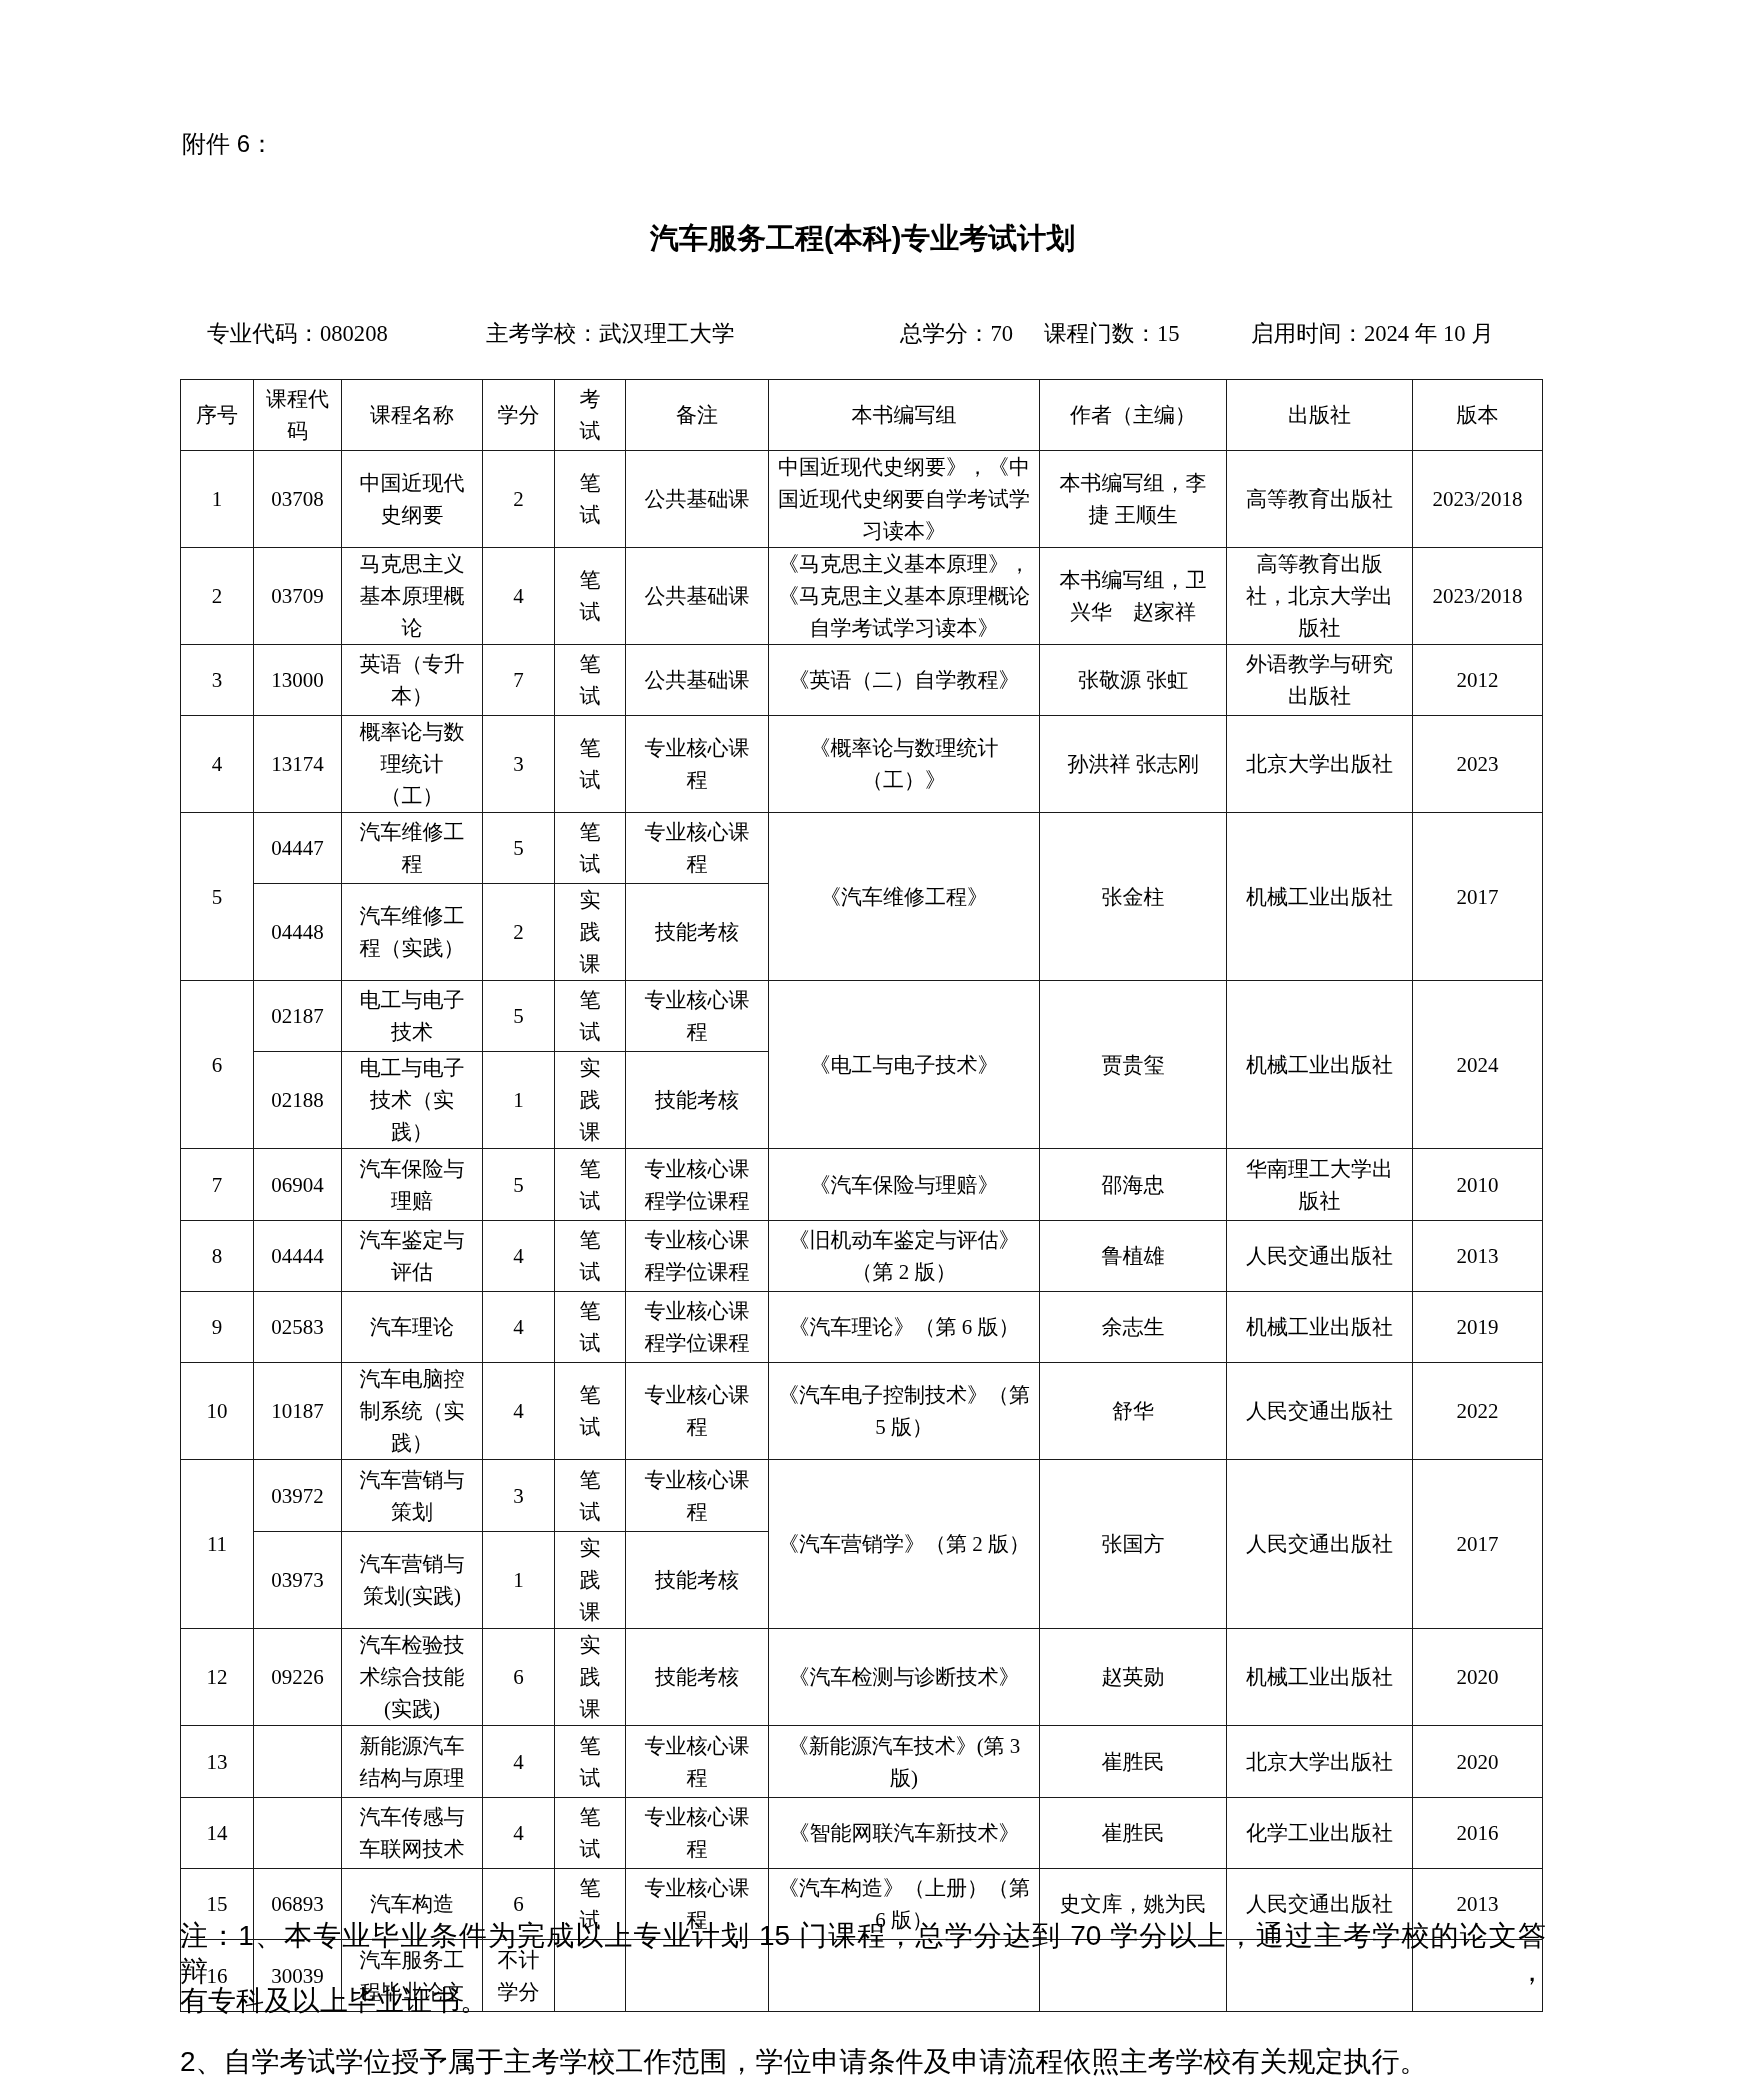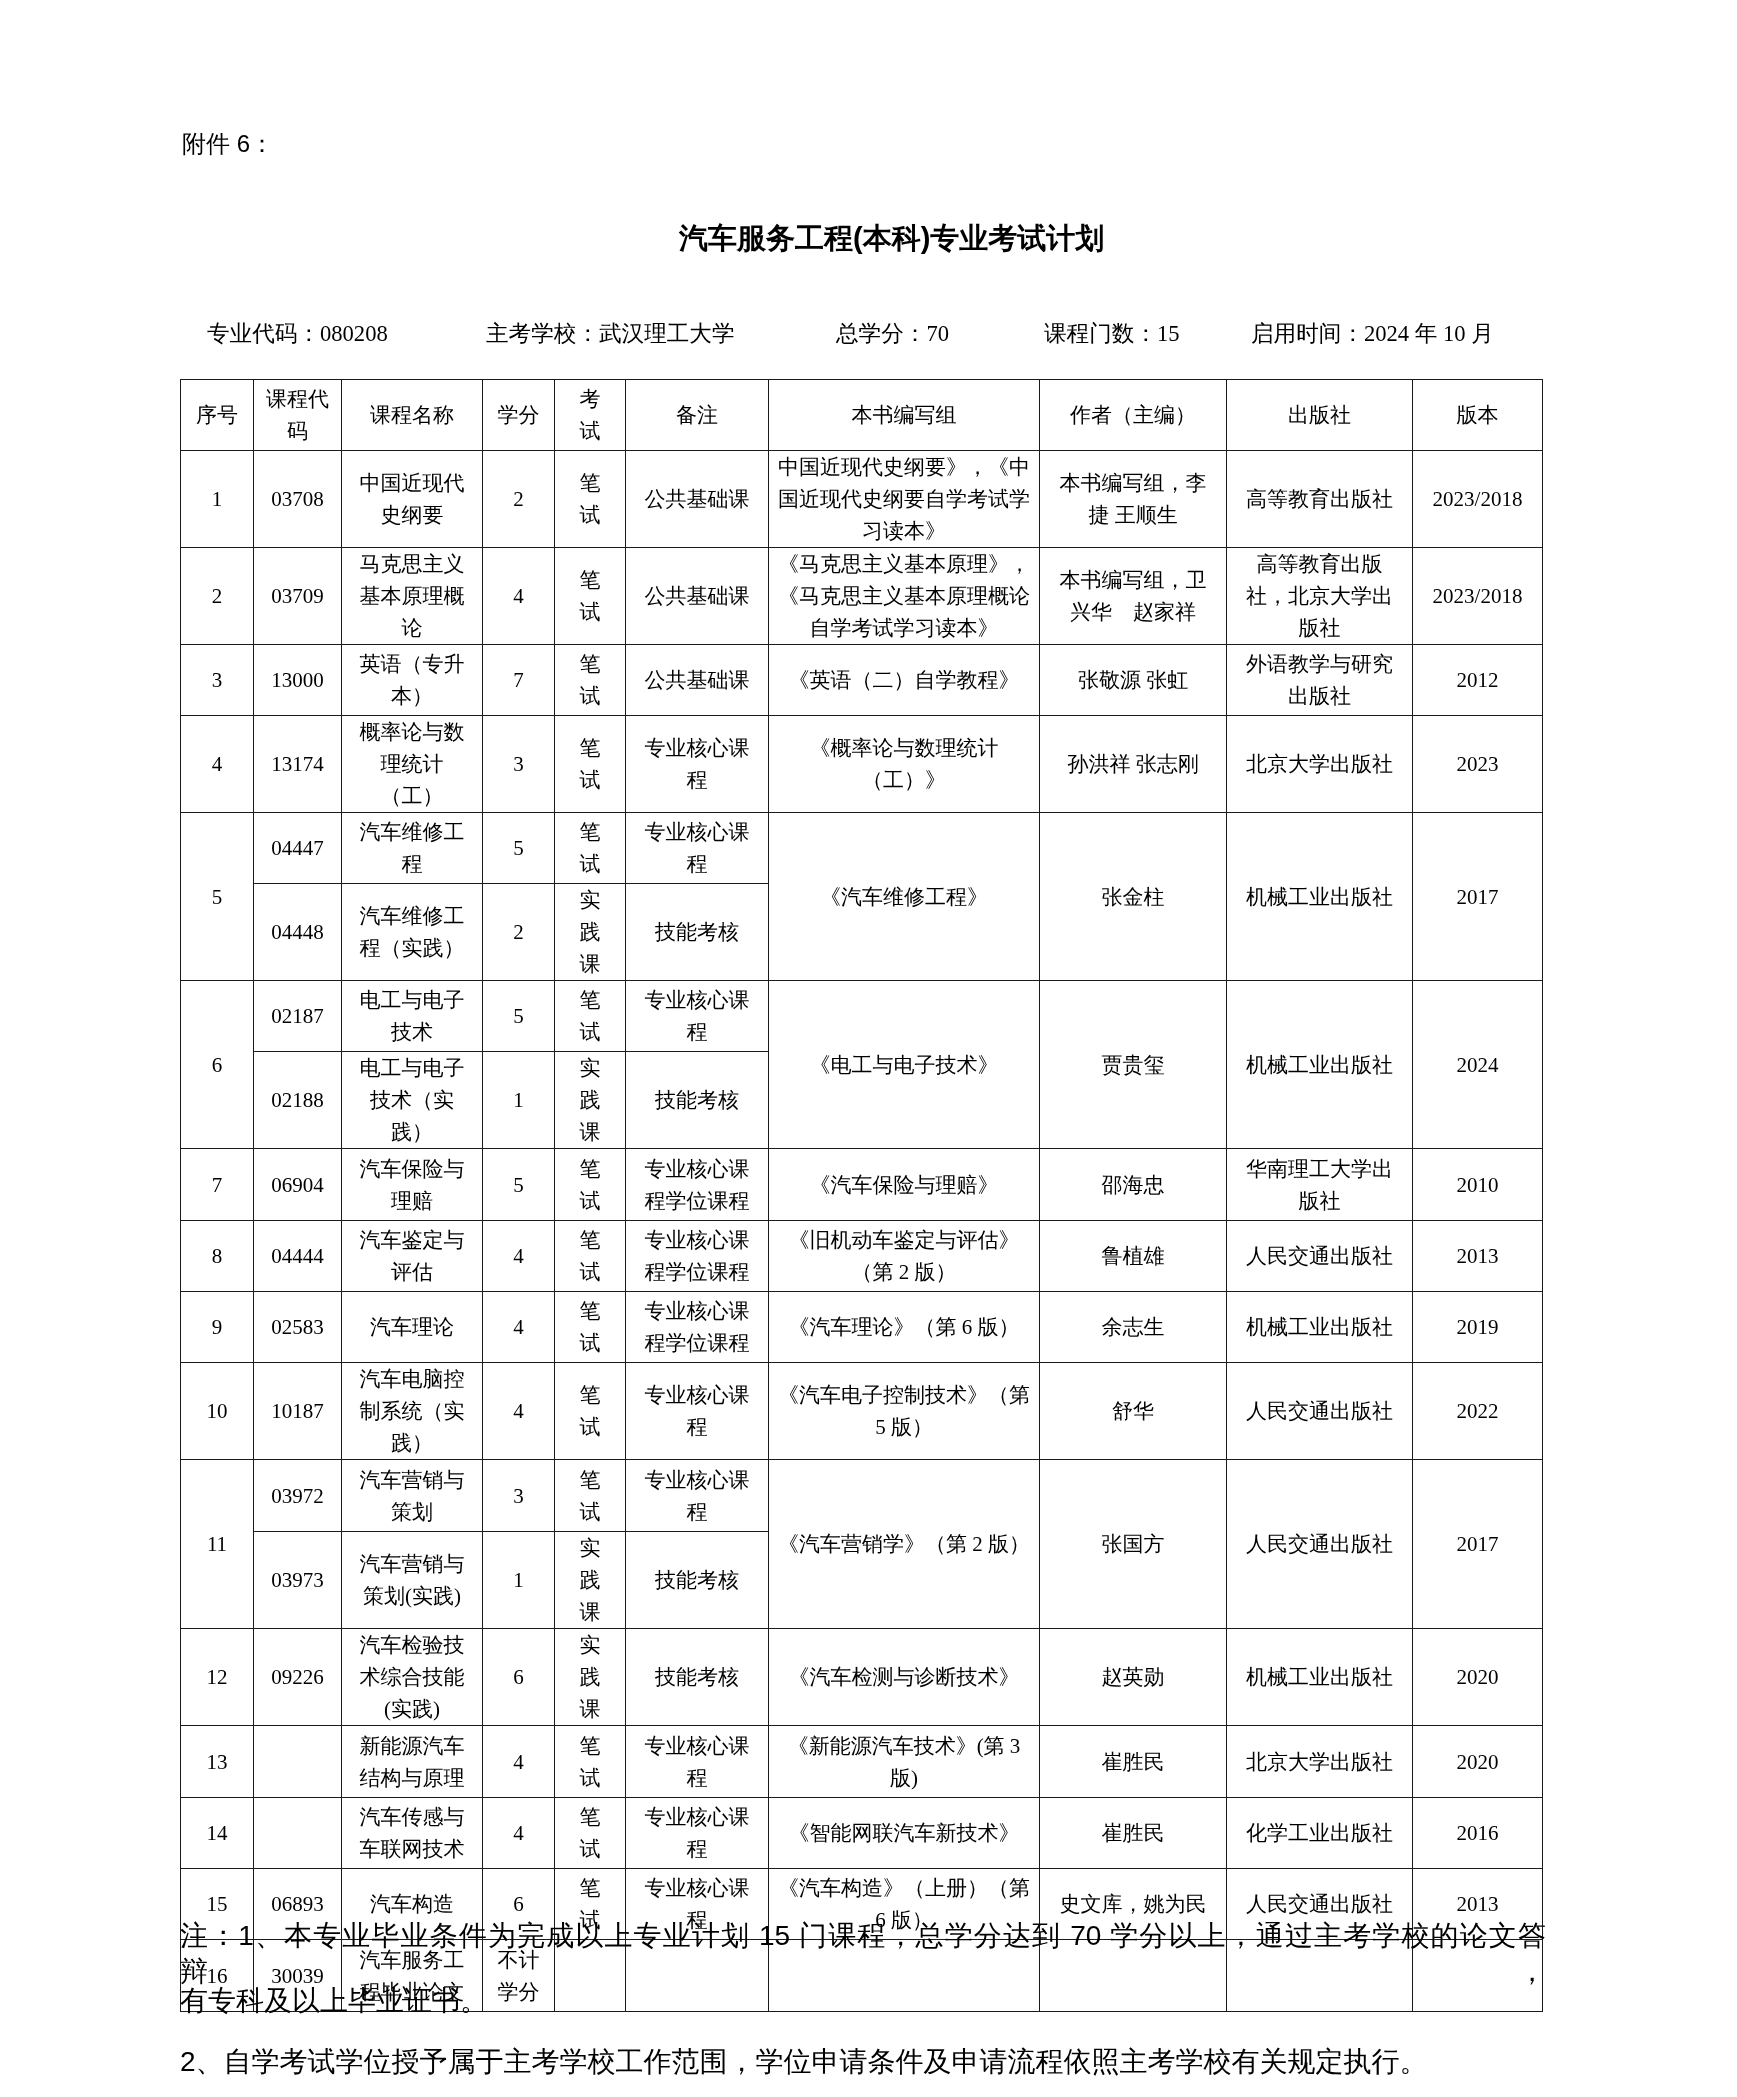--- a/index.html
+++ b/index.html
@@ -6,21 +6,21 @@
   body {
     width: 1737px; height: 2097px; position: relative; overflow: hidden;
     background: #ffffff; color: #000000;
   }
   .attach {
     position: absolute; left: 182px; top: 129px;
     font-family: "Liberation Sans", "DejaVu Sans", sans-serif;
     font-size: 24px; line-height: 29px; white-space: nowrap;
   }
   .title {
-    position: absolute; left: 679px; top: 220px;
+    position: absolute; left: 650px; top: 220px;
     font-family: "Liberation Sans", "DejaVu Sans", sans-serif;
     font-size: 29px; line-height: 36px; font-weight: bold; white-space: nowrap;
   }
   .info-item {
     position: absolute; top: 320px;
     font-family: "Liberation Serif", "DejaVu Serif", serif;
     font-size: 22.6px; line-height: 28px; white-space: nowrap;
   }
   table.plan {
     position: absolute; left: 180px; top: 379px;
@@ -53,21 +53,21 @@
   .note-2 { top: 2044px; white-space: nowrap; }
 </style>
 </head>
 <body>
 
 <div class="attach">附件 6：</div>
 <div class="title">汽车服务工程(本科)专业考试计划</div>
 
 <div class="info-item" style="left:207px"><span>专业代码：</span><span>080208</span></div>
 <div class="info-item" style="left:486px"><span>主考学校：</span><span>武汉理工大学</span></div>
-<div class="info-item" style="left:836px"><span>总学分：</span><span>70</span></div>
+<div class="info-item" style="left:900px"><span>总学分：</span><span>70</span></div>
 <div class="info-item" style="left:1044px"><span>课程门数：</span><span>15</span></div>
 <div class="info-item" style="left:1251px"><span>启用时间：</span><span>2024 年 10 月</span></div>
 
 <table class="plan">
   <colgroup>
     <col style="width:73px">
       <col style="width:88px">
       <col style="width:141px">
       <col style="width:72px">
       <col style="width:71px">

